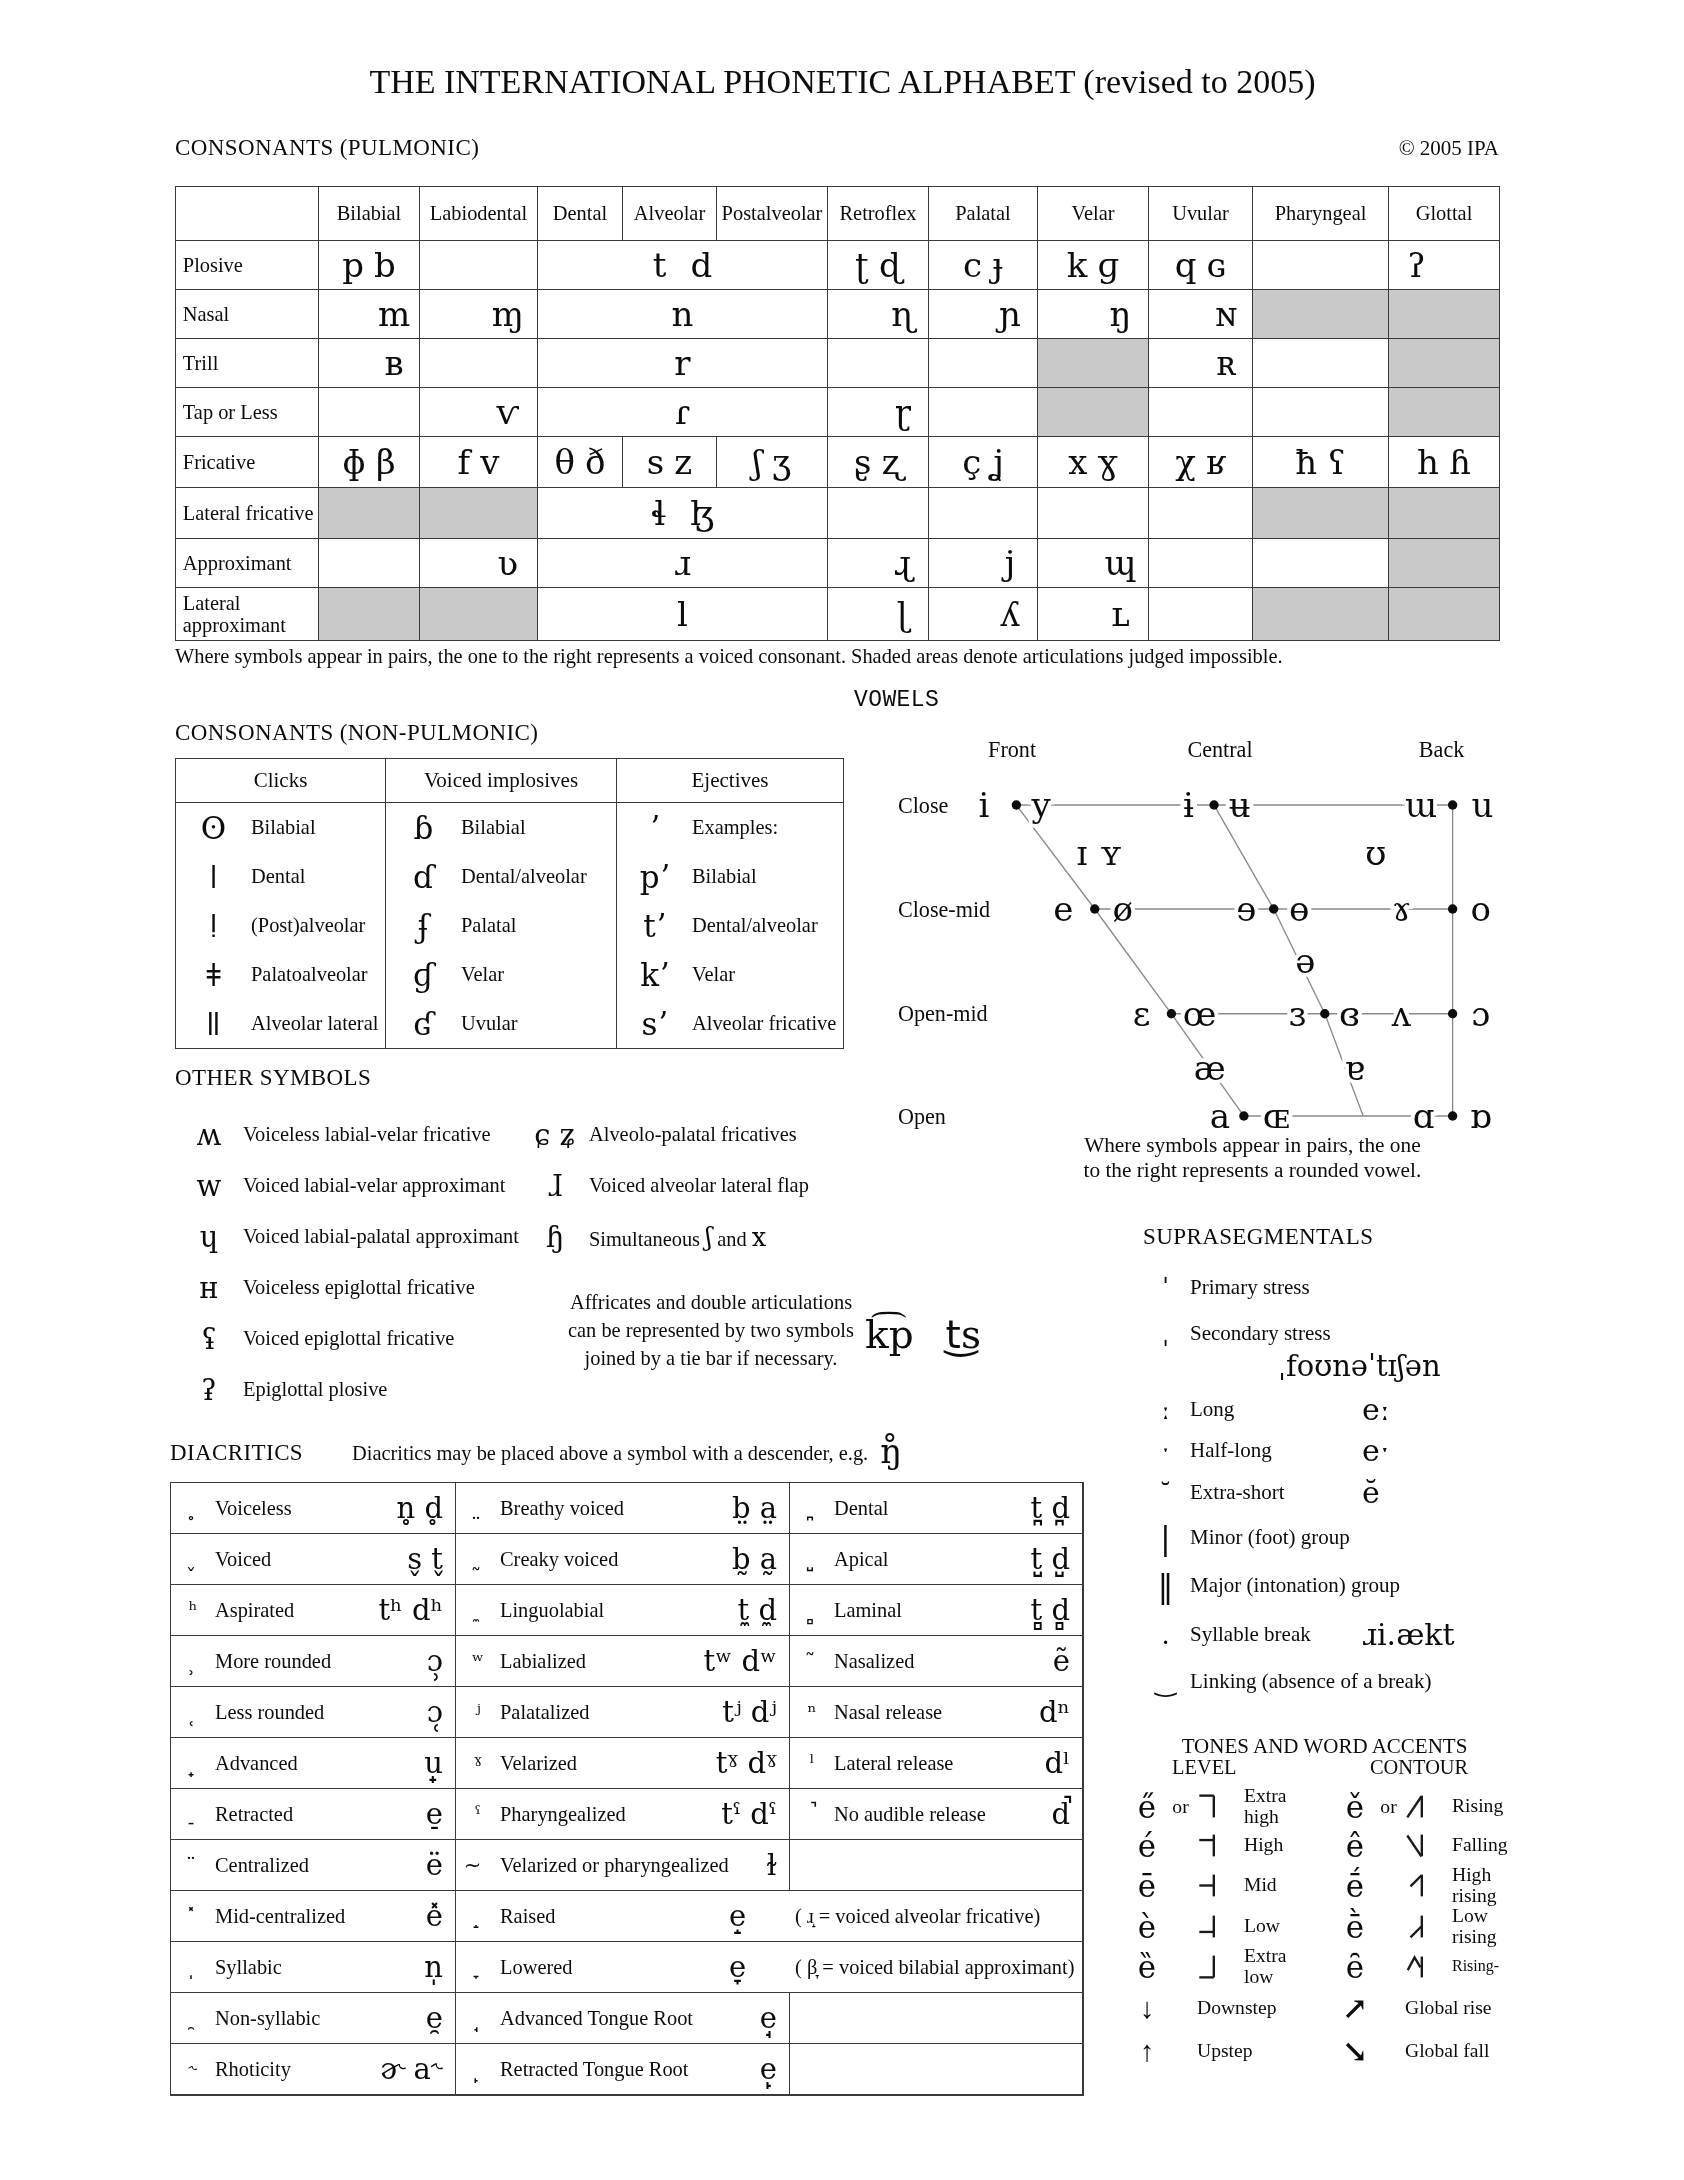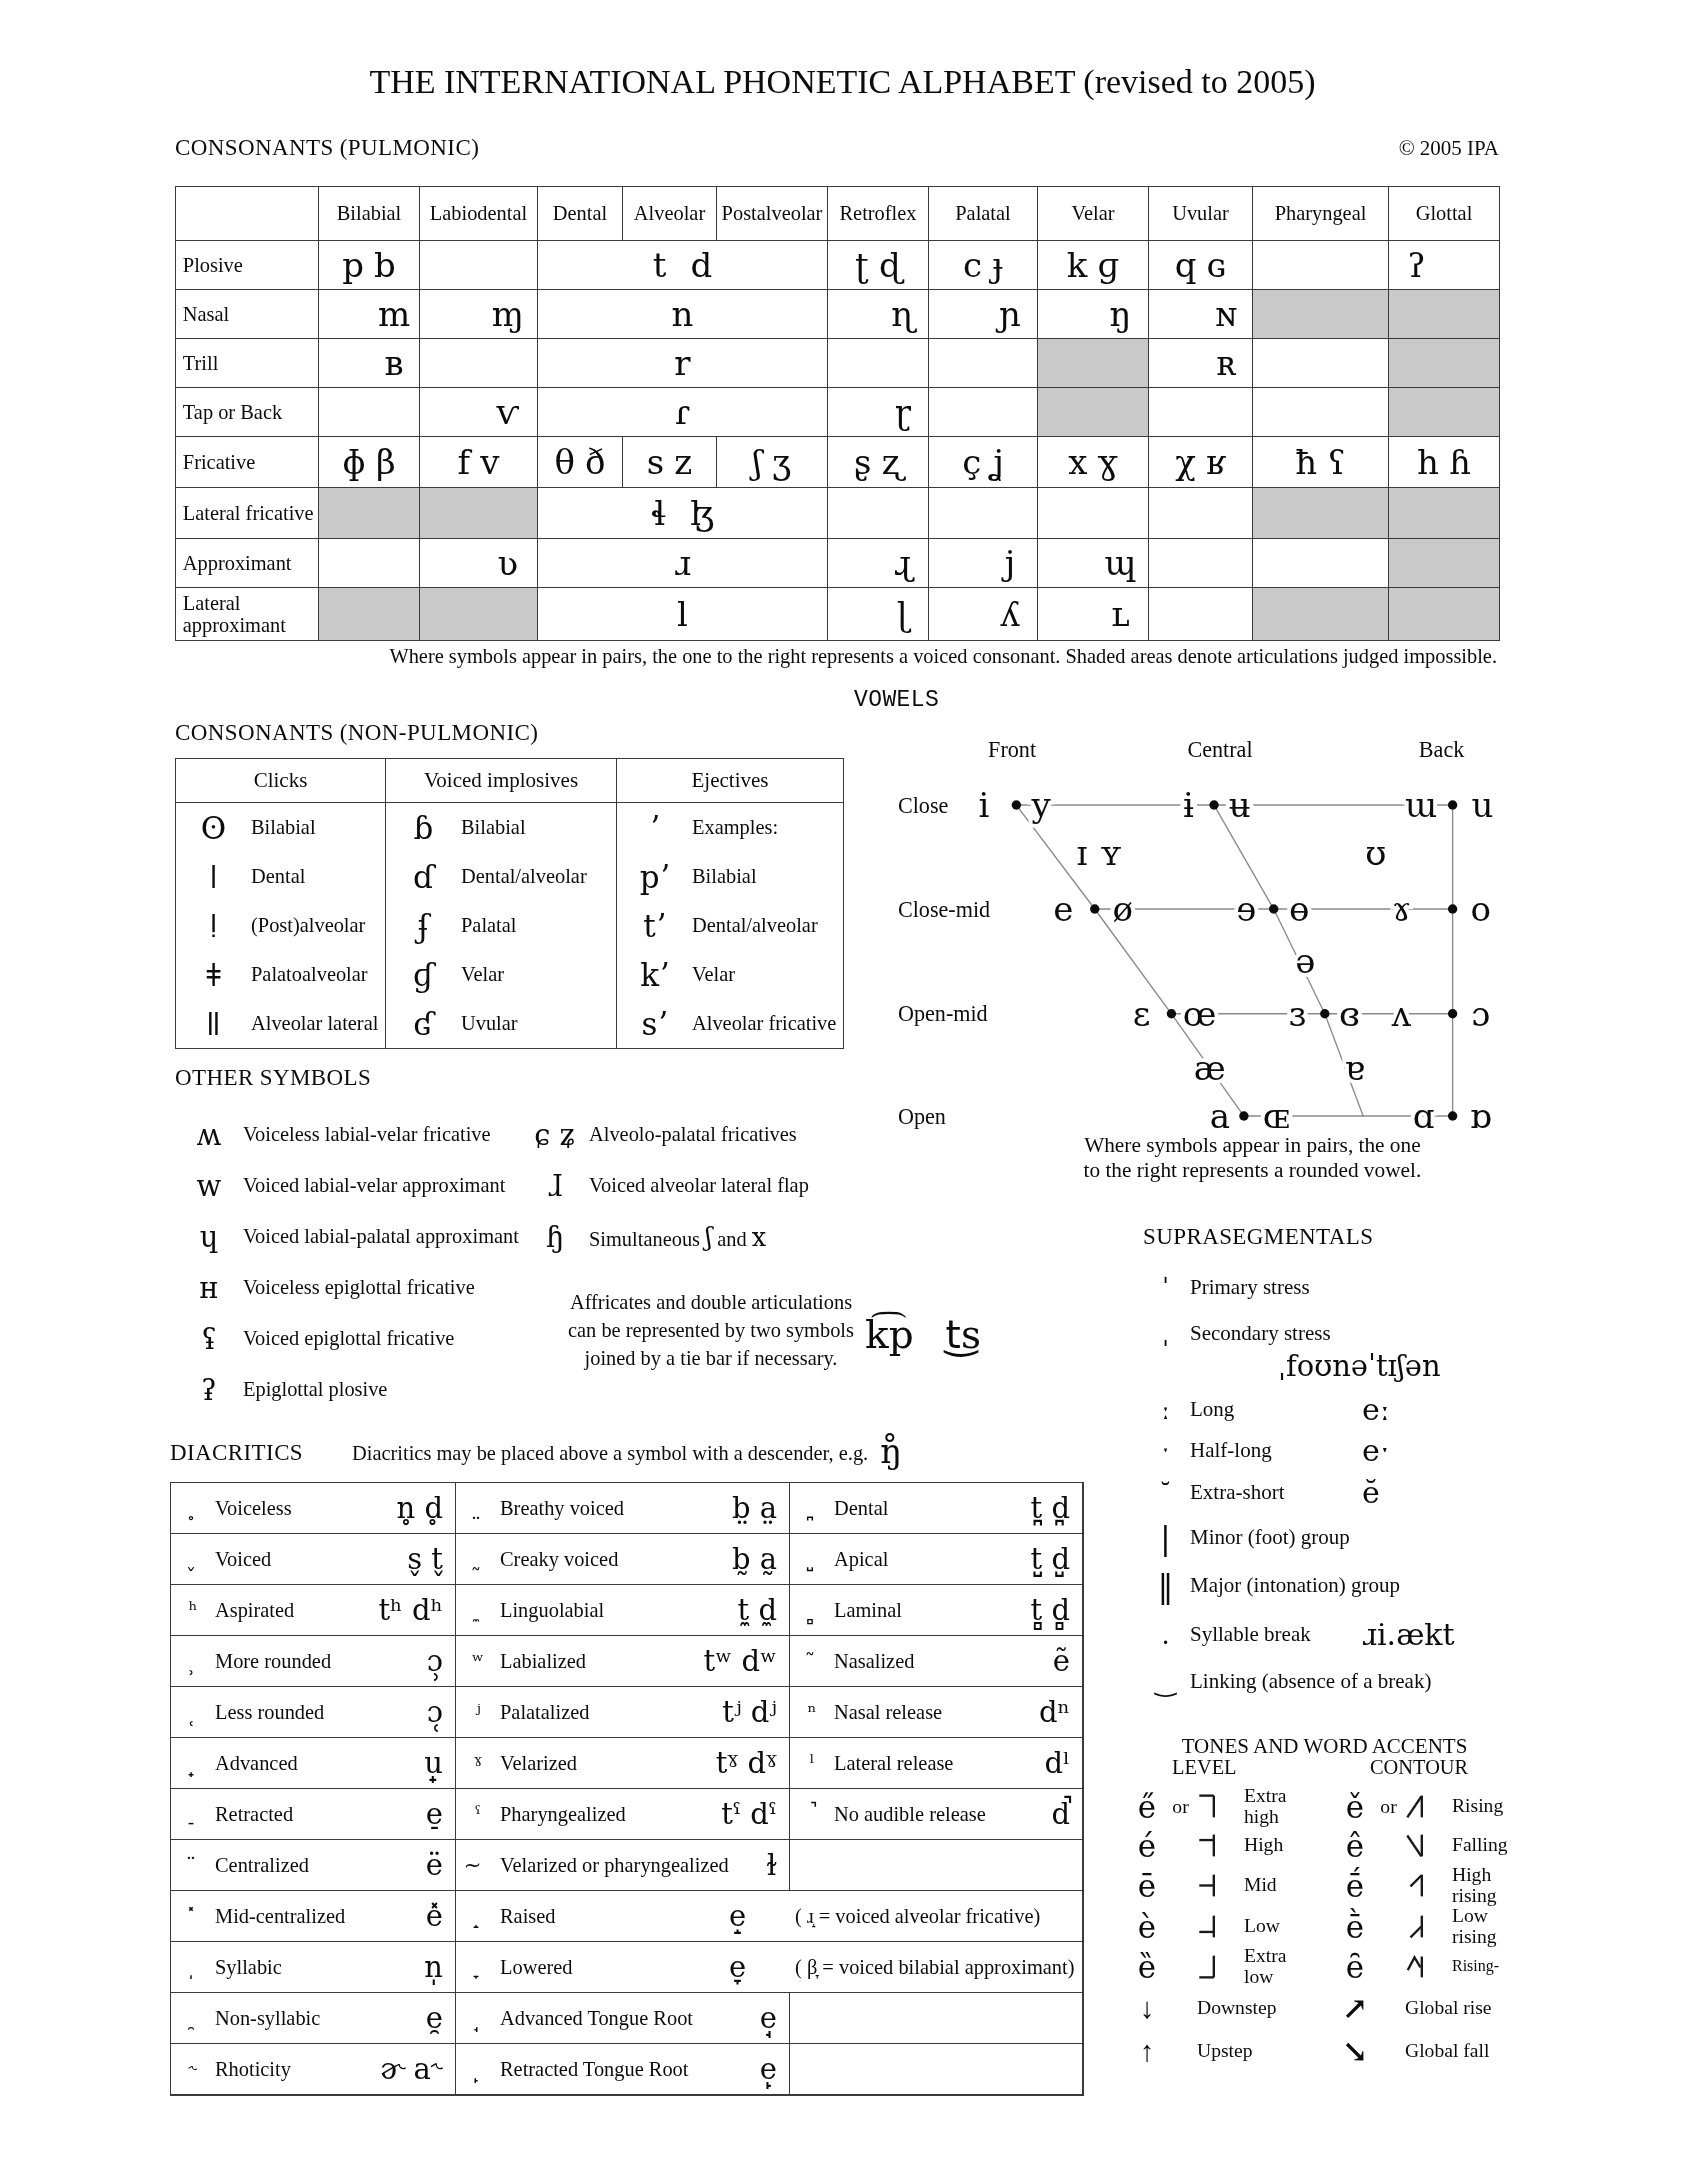--- a/index.html
+++ b/index.html
@@ -18,21 +18,21 @@
   #pulm tbody th{font-weight:normal;font-size:20.4px;text-align:left;padding-left:6.8px;line-height:22px;}
   #pulm .sym{font-size:34px;}
   .cw{display:flex;align-items:center;justify-content:center;height:100%;}
   .cw.gsm{gap:10.2px;} .cw.glg{gap:24px;}
   .cw.voiced{justify-content:flex-start;}
   .cw.voiced .sym{width:50%;margin-left:50%;text-align:center;}
   td.shade{background:#c9c9c9;}
   .cw0{display:flex;height:100%;}
   .h50{width:50%;height:100%;display:flex;align-items:center;justify-content:center;}
   .h50.shade{background:#c9c9c9;}
-  #pulm-footnote{left:175px;top:645px;width:1322px;text-align:right;font-size:20.4px;}
+  #pulm-footnote{left:175px;top:645px;width:1322px;text-align:left;font-size:20.4px;}
   
   #np-heading{left:175px;top:720px;}
   #np{left:175px;top:758px;display:flex;border:1.3px solid #3a3a3a;}
   .npcol{border-right:0.9px solid #3a3a3a;}
   .npcol:last-child{border-right:none;}
   .nphead{height:43px;display:flex;align-items:center;justify-content:center;font-size:21px;border-bottom:0.9px solid #3a3a3a;}
   .nprow{height:49px;display:flex;align-items:center;}
   .npsym{width:75px;text-align:center;font-size:31px;}
   .nplab{font-size:20.4px;}
   
@@ -231,21 +231,21 @@
             <td class="shade"></td>
             <td>
               <div class="cw voiced">
                 <span class="sym">ʀ</span>
               </div>
             </td>
             <td></td>
             <td class="shade"></td>
           </tr>
           <tr style="height: 49px;">
-            <th>Tap or Back</th>
+            <th>Tap or Less</th>
             <td></td>
             <td>
               <div class="cw voiced">
                 <span class="sym">ⱱ</span>
               </div>
             </td>
             <td colspan="3">
               <div class="cw">
                 <span class="sym">ɾ</span>
               </div>

